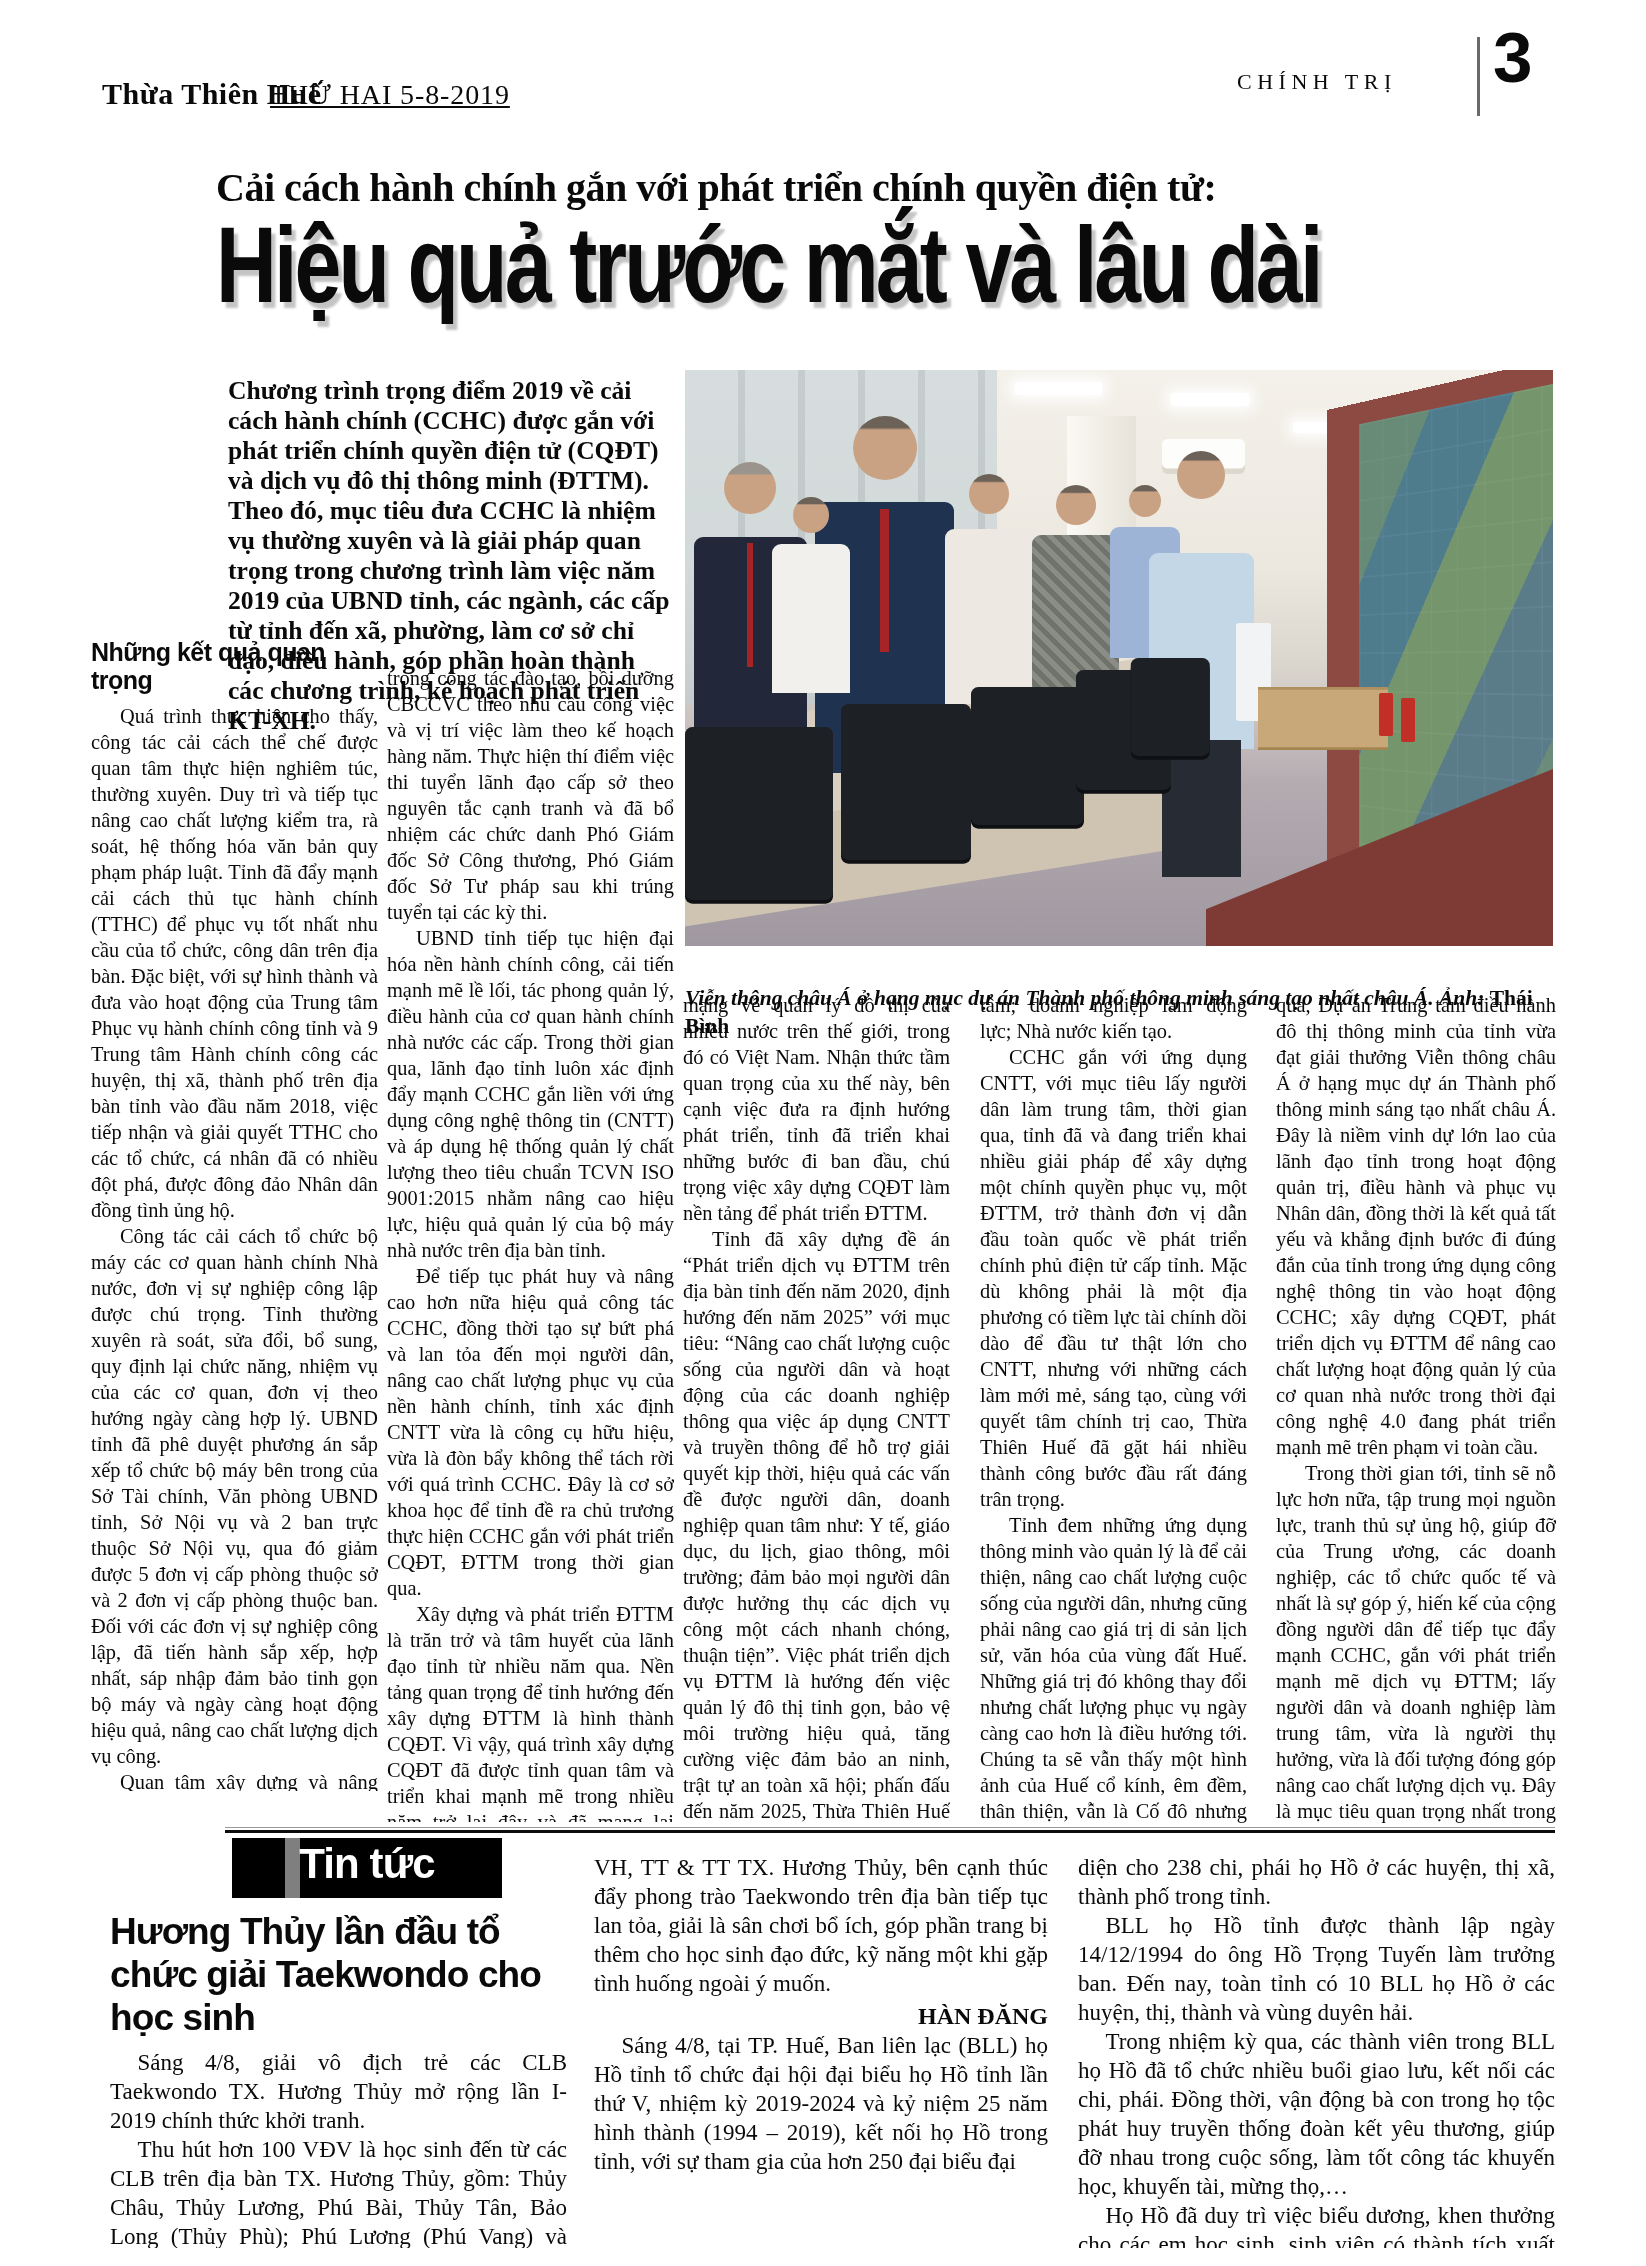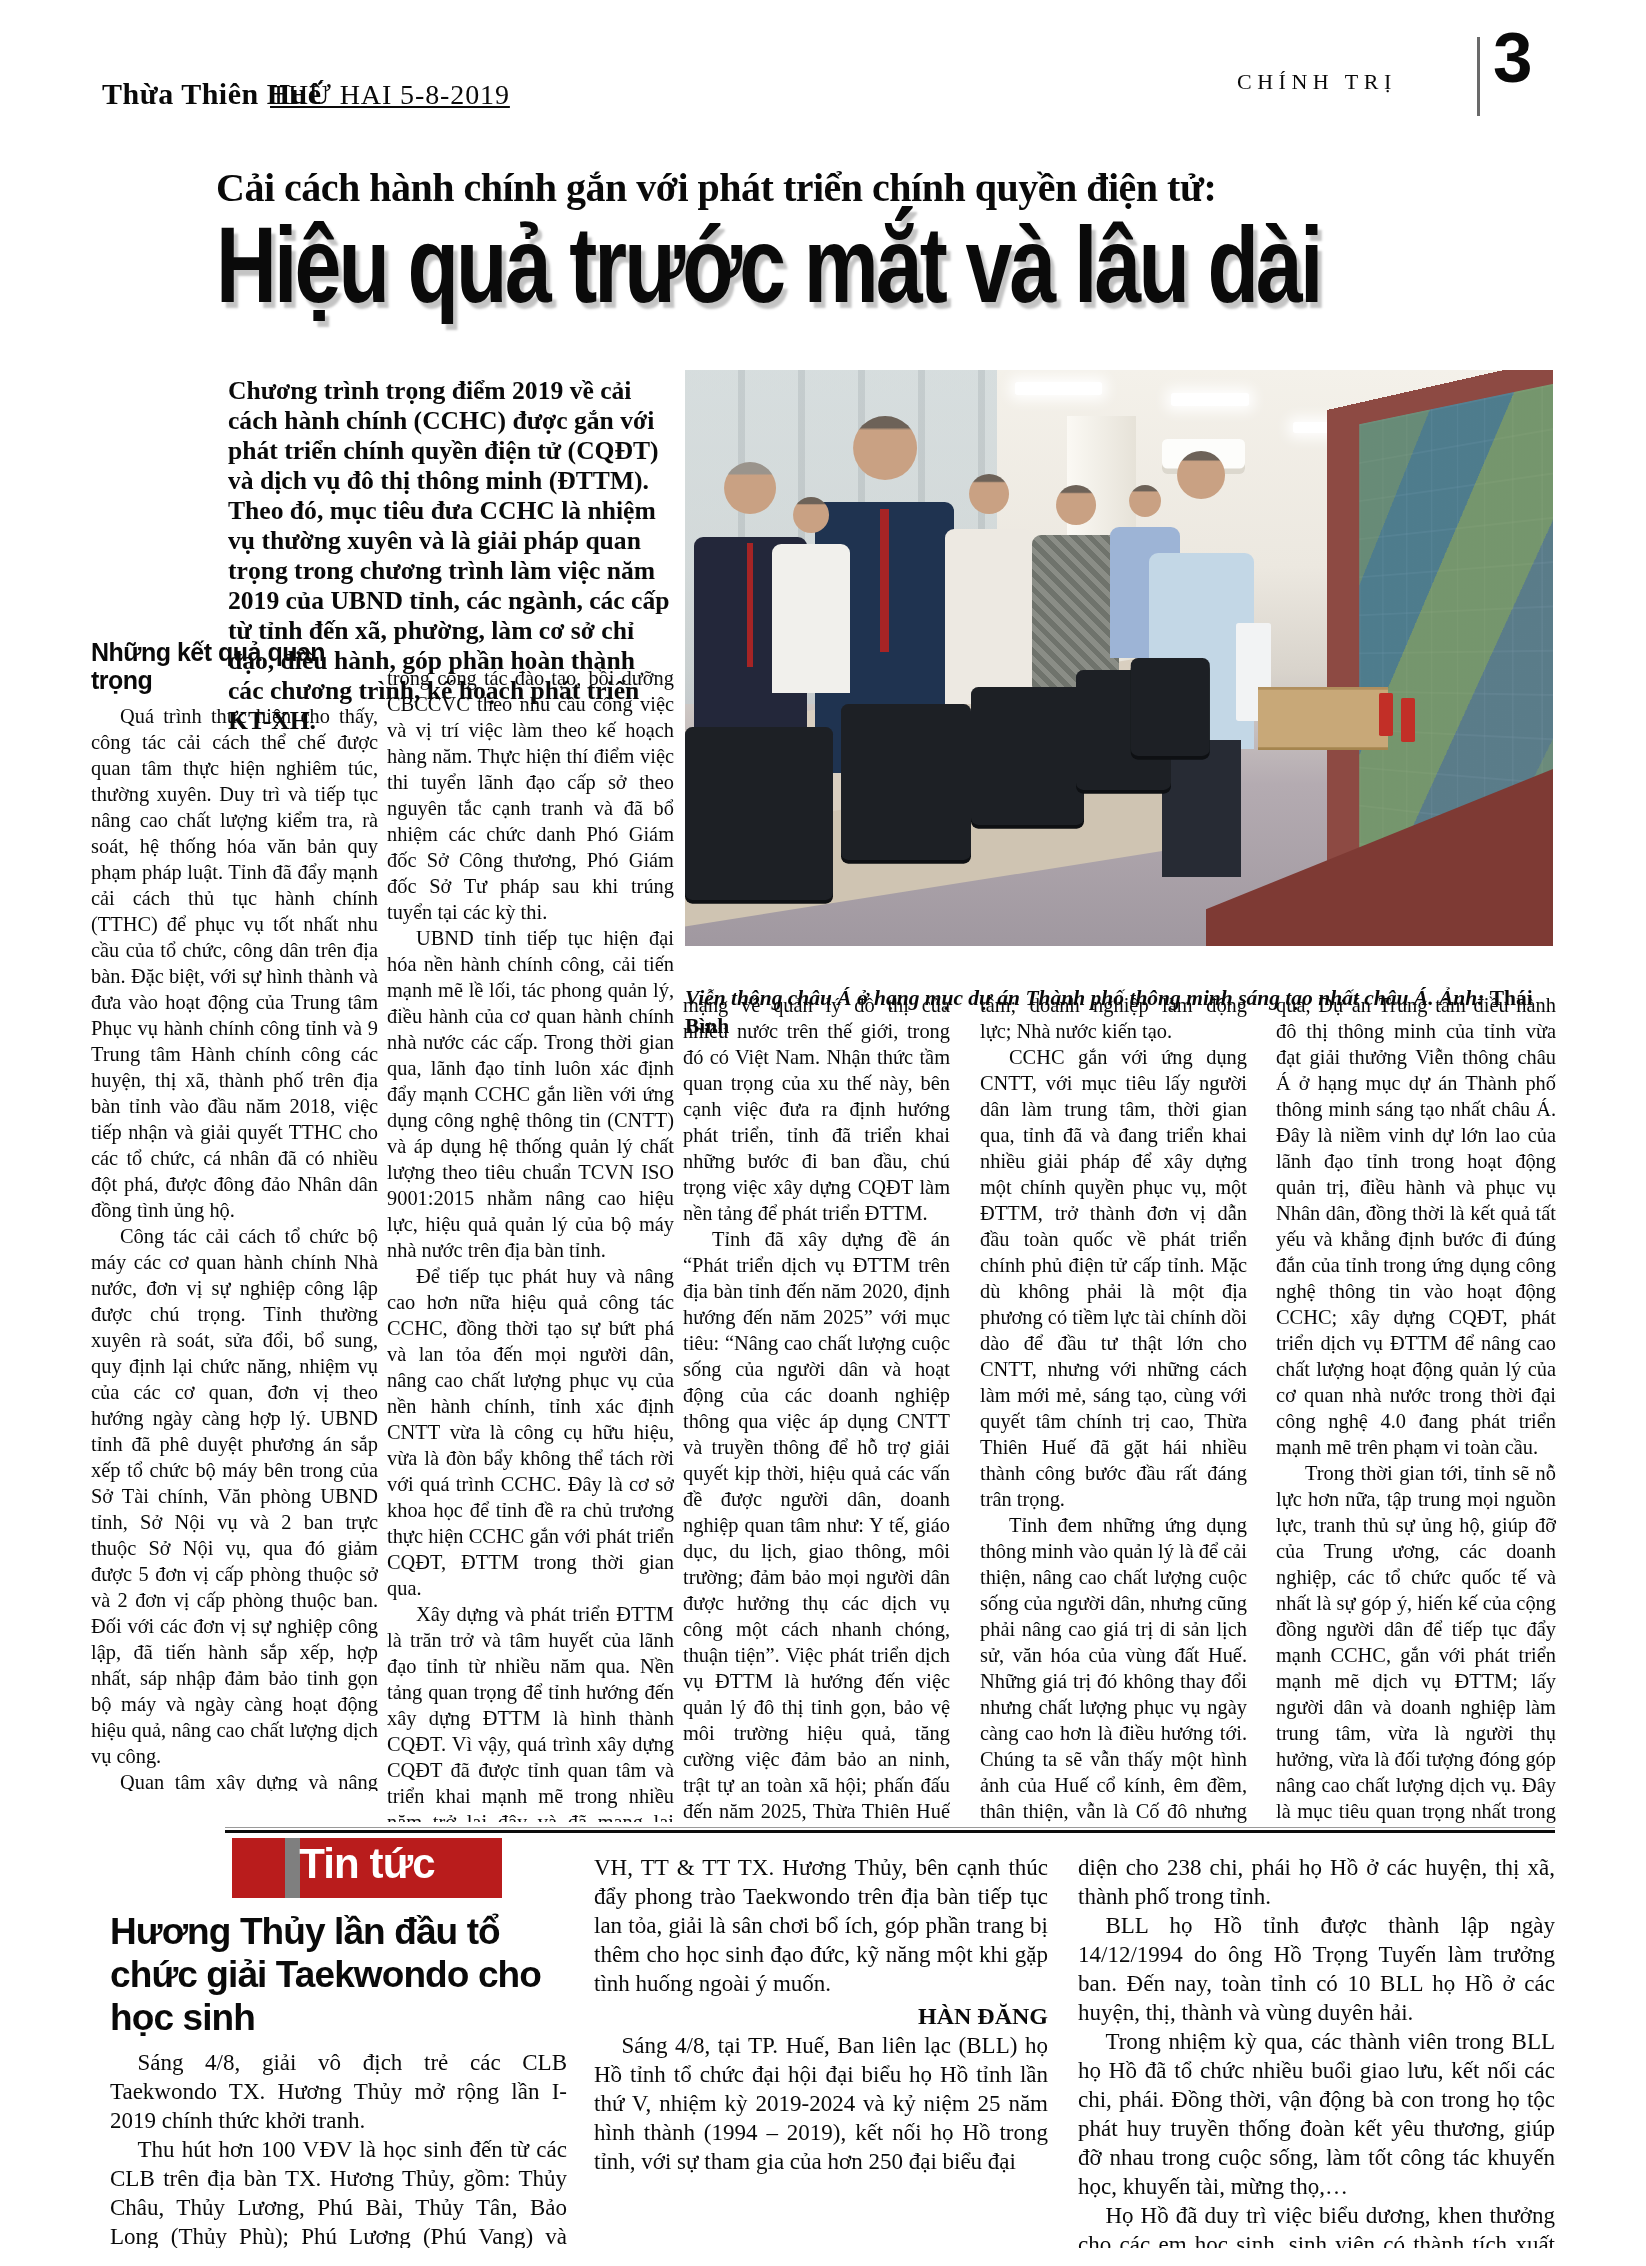--- a/index.html
+++ b/index.html
@@ -70,21 +70,21 @@
 
   .c0{left:91px;top:634px;width:287px;height:1157px;}
   .c1{left:387px;top:665px;width:287px;height:1157px;}
   .c2{left:683px;top:992px;width:267px;height:833px;}
   .c3{left:980px;top:992px;width:267px;height:833px;}
   .c4{left:1276px;top:992px;width:280px;height:833px;}
 
   
   .rule-thin{left:225px;top:1827px;width:1330px;height:0.9px;background:#9a9a9a;}
   .rule-thick{left:225px;top:1830px;width:1330px;height:2.7px;background:#0c0c0c;}
-  .tin-tuc-box{left:232px;top:1838px;width:270px;height:60px;background:#b91c1c;}
+  .tin-tuc-box{left:232px;top:1838px;width:270px;height:60px;background:#000000;}
   .tin-tuc-accent{position:absolute;left:53px;top:0;width:14.6px;height:100%;background:#7f7f7f;}
   .tin-tuc-label{position:absolute;width:100%;text-align:center;top:1.8px;color:#fff;
                  font-family:"Liberation Sans",sans-serif;font-size:42px;font-weight:bold;
                  letter-spacing:-0.9px;}
   .news-col{position:absolute;overflow:hidden;font-size:23px;line-height:29px;text-align:justify;}
   .news-col p{margin:0;}
   .news-col .ind{text-indent:27.4px;}
   .news-headline{font-family:"Liberation Sans",sans-serif;font-size:37px;line-height:43px;
                  font-weight:800;letter-spacing:-0.9px;margin:0 0 9.1px;text-align:left;}
   .news-col .author{font-size:24px;}

